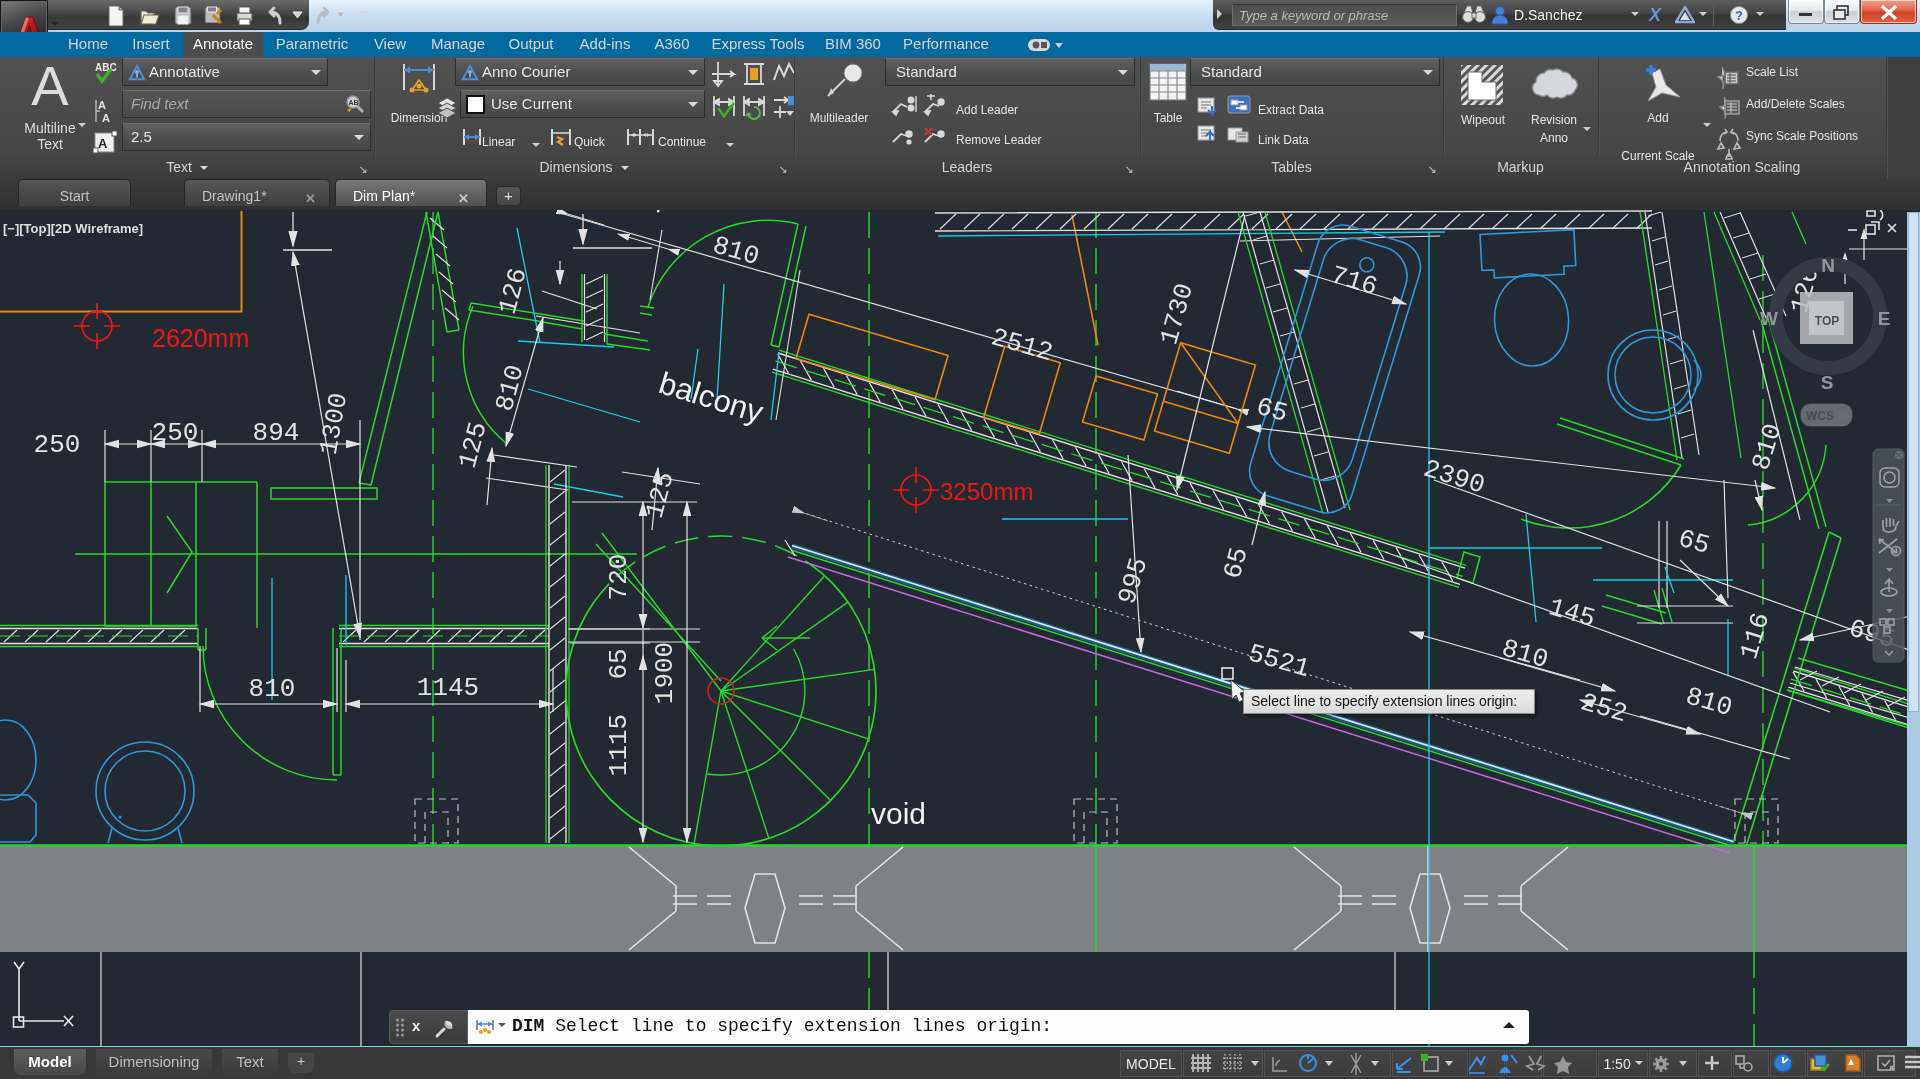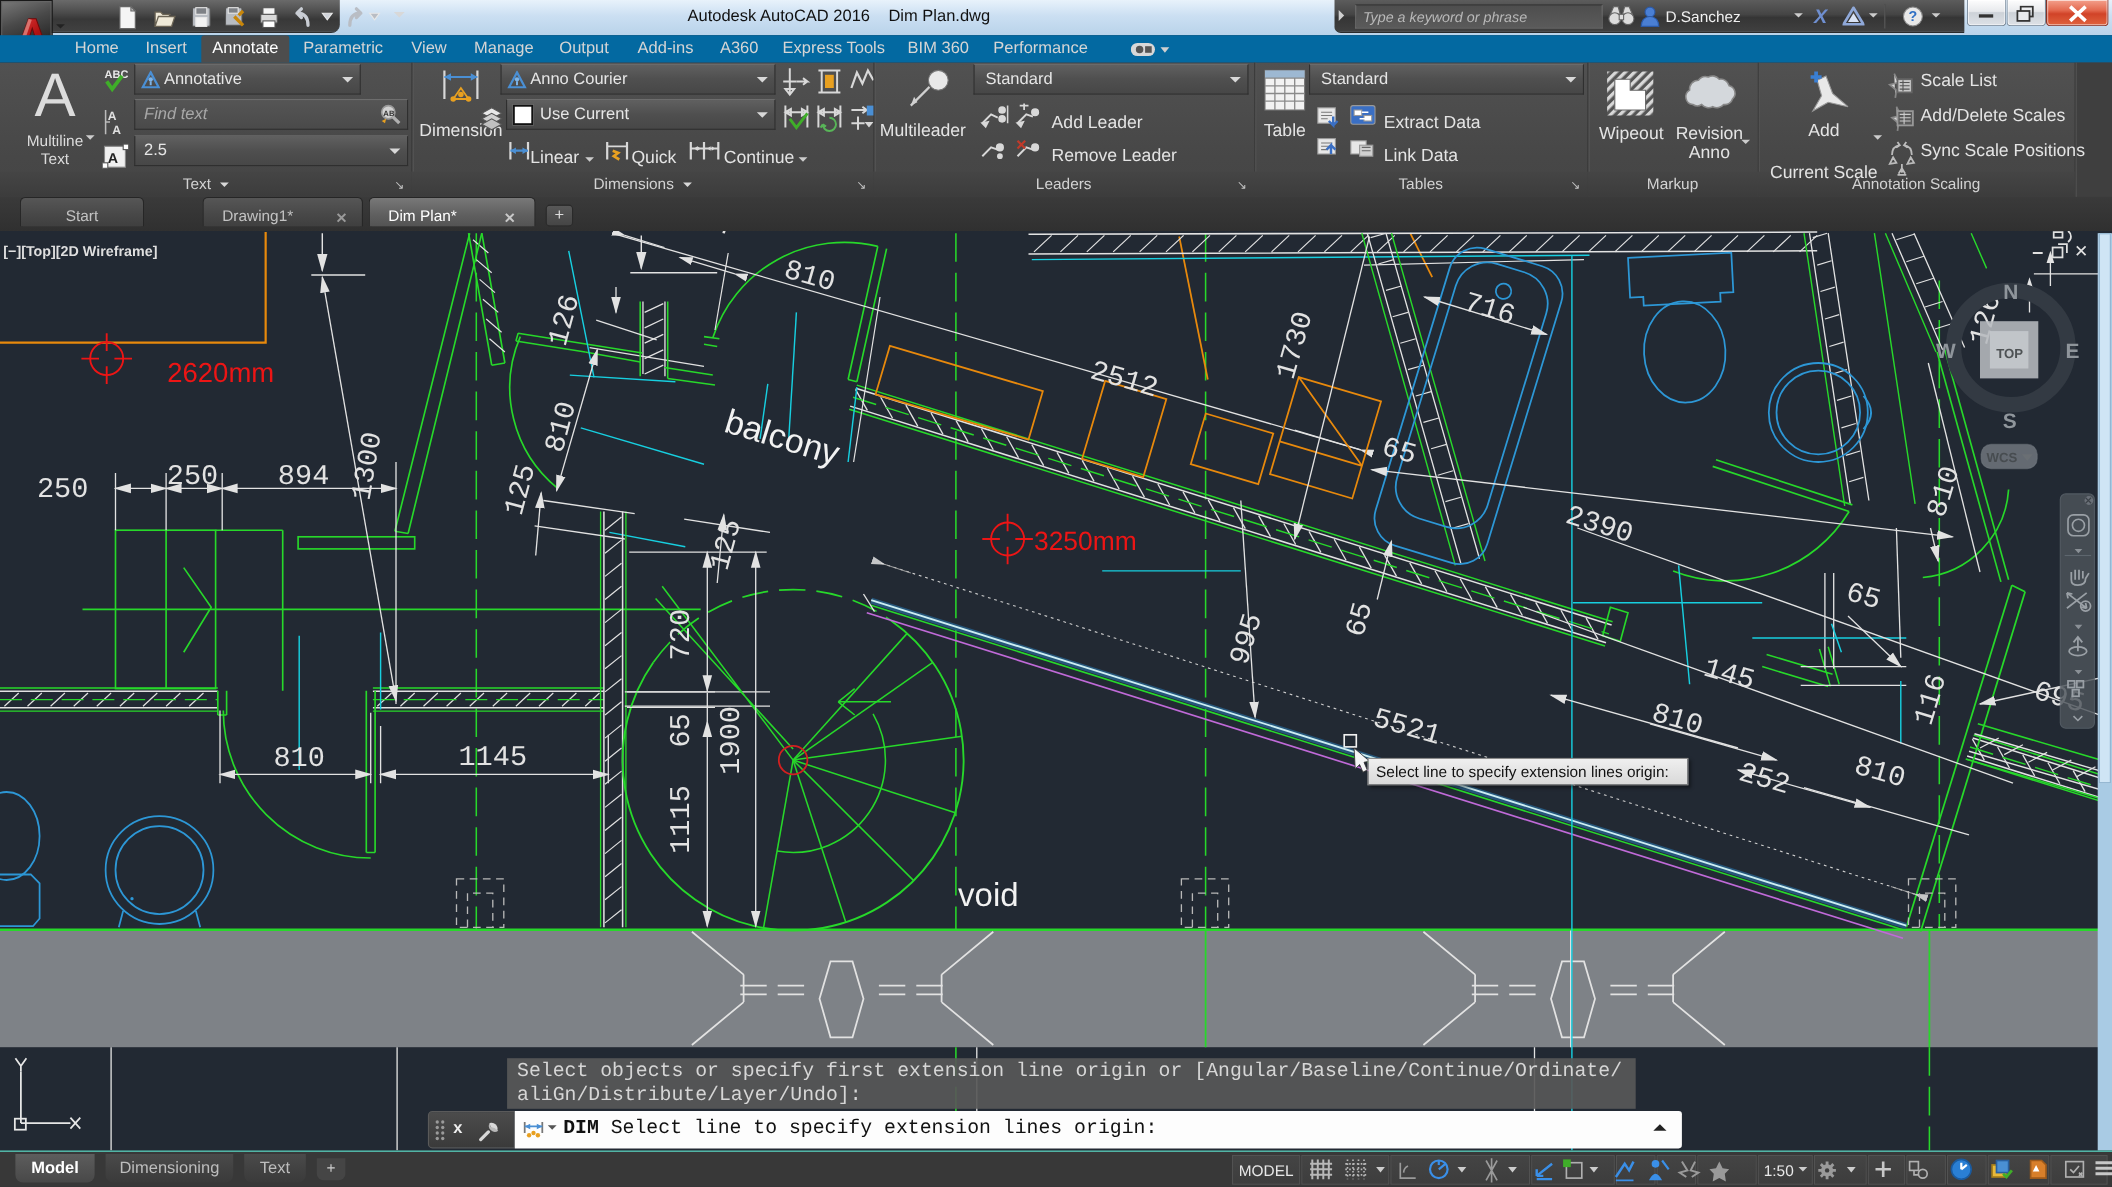--- a/index.html
+++ b/index.html
@@ -20,21 +20,21 @@
 .mtab.active{background:#4d4d4d;border-radius:3px 3px 0 0;color:#fff;}
 
 #ribbon{position:absolute;left:0;top:57px;width:1920px;height:122px;background:linear-gradient(#515151,#474747 70%,#454545);}
 #ribbon .panel{position:absolute;top:0;height:122px;}
 #ribbon .plabel{position:absolute;left:0;bottom:0;width:100%;height:23px;background:linear-gradient(#454545,#3c3c3c);color:#d2d2d2;font-size:14px;text-align:center;padding-top:3px;}
 .psep{position:absolute;top:0;width:2px;height:122px;background:linear-gradient(90deg,#333,#5a5a5a);}
 .launch{position:absolute;bottom:4px;right:5px;width:12px;height:12px;color:#c0c0c0;font-size:11px;line-height:12px;}
 .rfield{position:absolute;height:28px;background:linear-gradient(#606060,#4f4f4f 50%,#474747);border:1px solid #2f2f2f;border-top-color:#6d6d6d;color:#e6e6e6;font-size:15px;}
 .rfield .tx{position:absolute;left:26px;top:4px;}
 .rfield .da{position:absolute;right:6px;top:11px;width:0;height:0;border:5px solid transparent;border-top-color:#d8d8d8;border-bottom:none;}
-.rlbl{color:#e4e4e4;font-size:16px;position:absolute;text-align:center;}
+.rlbl{color:#e4e4e4;font-size:12px;position:absolute;text-align:center;}
 .dda{display:inline-block;width:0;height:0;border:4px solid transparent;border-top-color:#d8d8d8;border-bottom:none;vertical-align:middle;margin-left:4px;}
 
 #filetabs{position:absolute;left:0;top:179px;width:1920px;height:31px;background:linear-gradient(#3a3a3a,#303030);}
 .ftab{position:absolute;top:4px;height:27px;font-size:14px;color:#c2c2c2;padding-top:5px;}
 .ftabbody{position:absolute;top:0;height:27px;background:linear-gradient(#565656,#474747 60%,#3f3f3f);border:1px solid #262626;border-bottom:none;border-radius:5px 5px 0 0;transform:skewX(0deg);}
 
 #canvas{position:absolute;left:0;top:210px;width:1920px;height:836px;background:#222933;}
 
 #statusbar{position:absolute;left:0;top:1046px;width:1920px;height:33px;background:#383838;border-top:1px solid #5eead4;}
 .sgroup{position:absolute;top:3px;height:27px;border:1px solid #525252;background:linear-gradient(#444,#3d3d3d);}
@@ -93,21 +93,20 @@
           <stop offset=".5" stop-color="#b01212"></stop>
           <stop offset="1" stop-color="#7d0a0a"></stop>
         </linearGradient>
       </defs>
 <g transform="translate(7,8) scale(0.78)">
         <path d="M4,46 L19,4 h9 L43,46 h-9 l-4,-11 H17 l-4,11 z M20,26 h7 l-3.5,-11 z" fill="url(#lgA)" stroke="#6b0a0a" stroke-width="1.2"></path>
 <path d="M4,46 L19,4 l4,1 -13,38 z" fill="#f0b0a8" opacity=".55"></path>
       </g>
 </svg>
 <div class="abs" style="left:51px;top:22px;width:0;height:0;border:4px solid transparent;border-top-color:#222;"></div>
-<div id="titletext">Autodesk AutoCAD 2016&nbsp;&nbsp;&nbsp;&nbsp;Dim Plan.dwg</div>
 <div id="infocenter">
 <div class="abs" style="left:4px;top:9px;width:0;height:0;border:5px solid transparent;border-left-color:#cfcfcf;"></div>
 <div id="searchbox">Type a keyword or phrase</div>
 <svg class="abs" style="left:248px;top:3px" width="26" height="24" viewBox="0 0 26 24">
         <g fill="#dcdcdc" stroke="#666">
           <path d="M3,10 l3,-7 h4 l2,7 z M14,10 l2,-7 h4 l3,7 z"></path>
           <circle cx="7" cy="14" r="5.4"></circle>
           <circle cx="19" cy="14" r="5.4"></circle>
           <rect x="11" y="10" width="4" height="5"></rect>
         </g>
@@ -949,22 +948,20 @@
 <g stroke="#e6e6e6" stroke-width="1.6" fill="none">
 <path d="M19,974 V1021 M19,1021 H64"></path>
 <rect x="13.5" y="1017" width="10" height="10"></rect>
 <path d="M64,1016 l9,10 M73,1016 l-9,10"></path>
 <path d="M14,962 l5,7 5,-7 M19,969 v5"></path>
 </g>
 </svg>
 <div class="abs" style="left:1907px;top:2px;width:13px;height:834px;background:#a9cbe4;"></div>
 <div class="abs" style="left:1908px;top:2px;width:11px;height:500px;background:#cfe5f5;border:1px solid #8fb3cf;"></div>
 <div id="tooltip">Select line to specify extension lines origin:</div>
-<div id="promptbox">Select objects or specify first extension line origin or [Angular/Baseline/Continue/Ordinate/
-aliGn/Distribute/Layer/Undo]:</div>
 <div id="cmdbar">
 <div id="cmdgrip">
  <svg class="abs" style="left:5px;top:7px" width="10" height="20" viewBox="0 0 10 20">
             <g fill="#9a9a9a">
               <circle cx="2.5" cy="2" r="1.5"></circle>
               <circle cx="7.5" cy="2" r="1.5"></circle>
               <circle cx="2.5" cy="7" r="1.5"></circle>
               <circle cx="7.5" cy="7" r="1.5"></circle>
               <circle cx="2.5" cy="12" r="1.5"></circle>
               <circle cx="7.5" cy="12" r="1.5"></circle>

